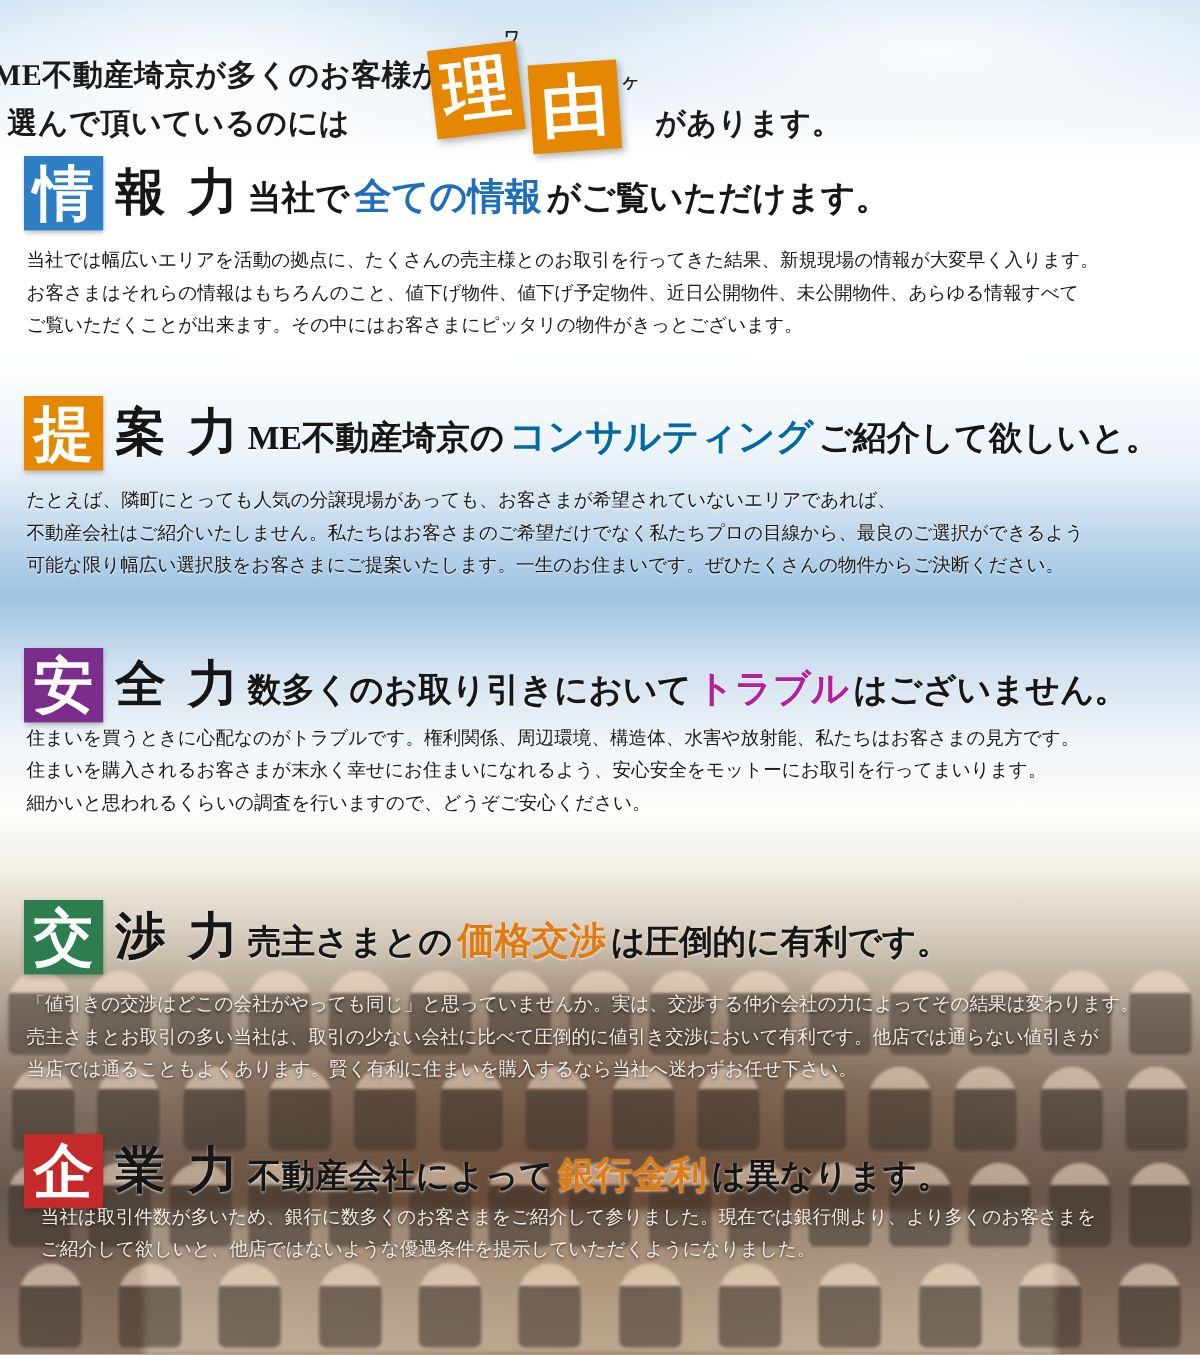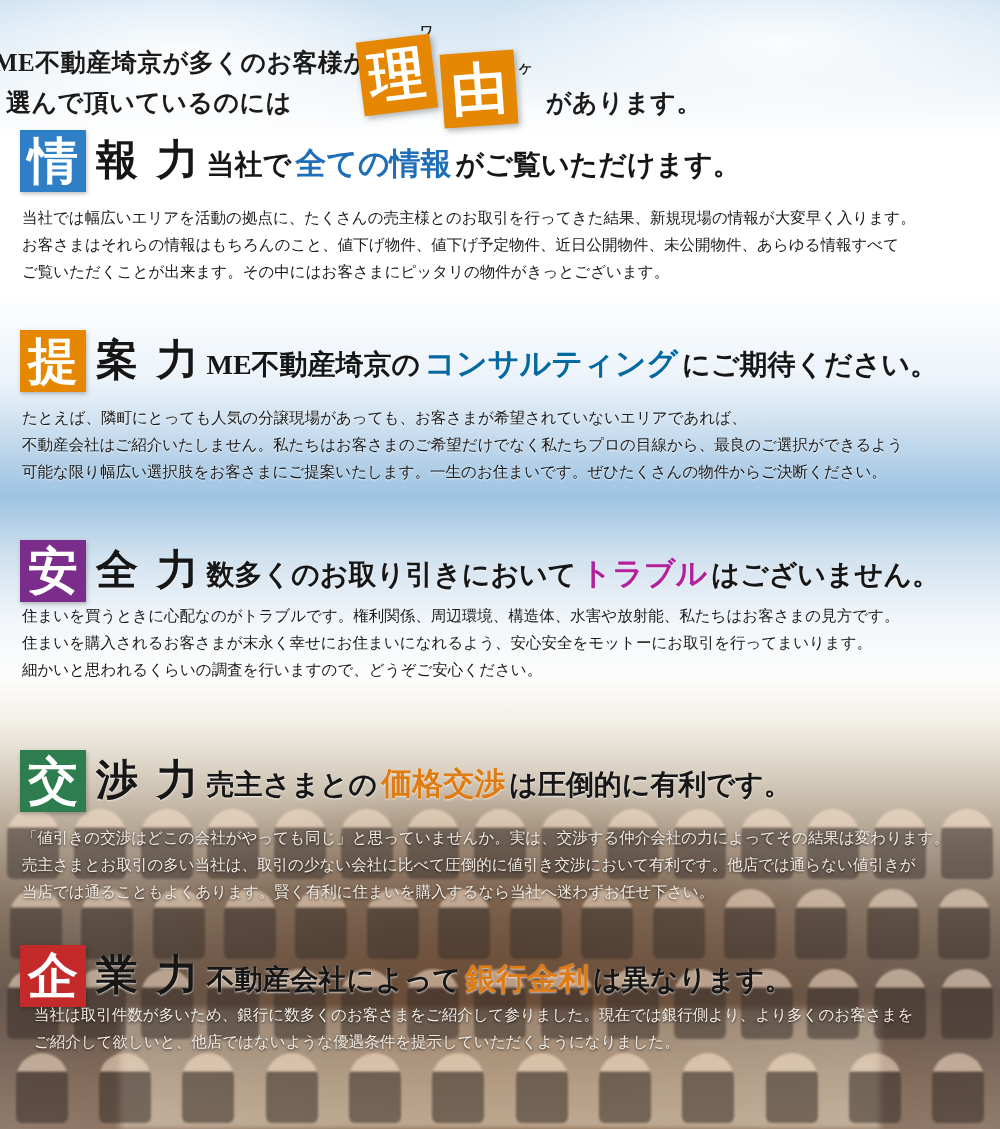--- a/index.html
+++ b/index.html
@@ -265,21 +265,21 @@
     </div>
   </div>
 
   <div class="section" id="s2">
     <div class="sec-head">
       <div class="badge" style="background: rgb(229, 135, 0);">提</div>
       <div class="sec-title">
         <span class="big">案 力</span>
         <span class="hl">ME不動産埼京の</span>
         <span class="hl-strong" style="color: #0369a1;">コンサルティング</span>
-        <span class="hl">にご期待ください。</span>
+        <span class="hl">ご紹介して欲しいと。</span>
       </div>
     </div>
     <div class="body">
       <p>たとえば、隣町にとっても人気の分譲現場があっても、お客さまが希望されていないエリアであれば、</p>
       <p>不動産会社はご紹介いたしません。私たちはお客さまのご希望だけでなく私たちプロの目線から、最良のご選択ができるよう</p>
       <p>可能な限り幅広い選択肢をお客さまにご提案いたします。一生のお住まいです。ぜひたくさんの物件からご決断ください。</p>
     </div>
   </div>
 
   <div class="section" id="s3">

